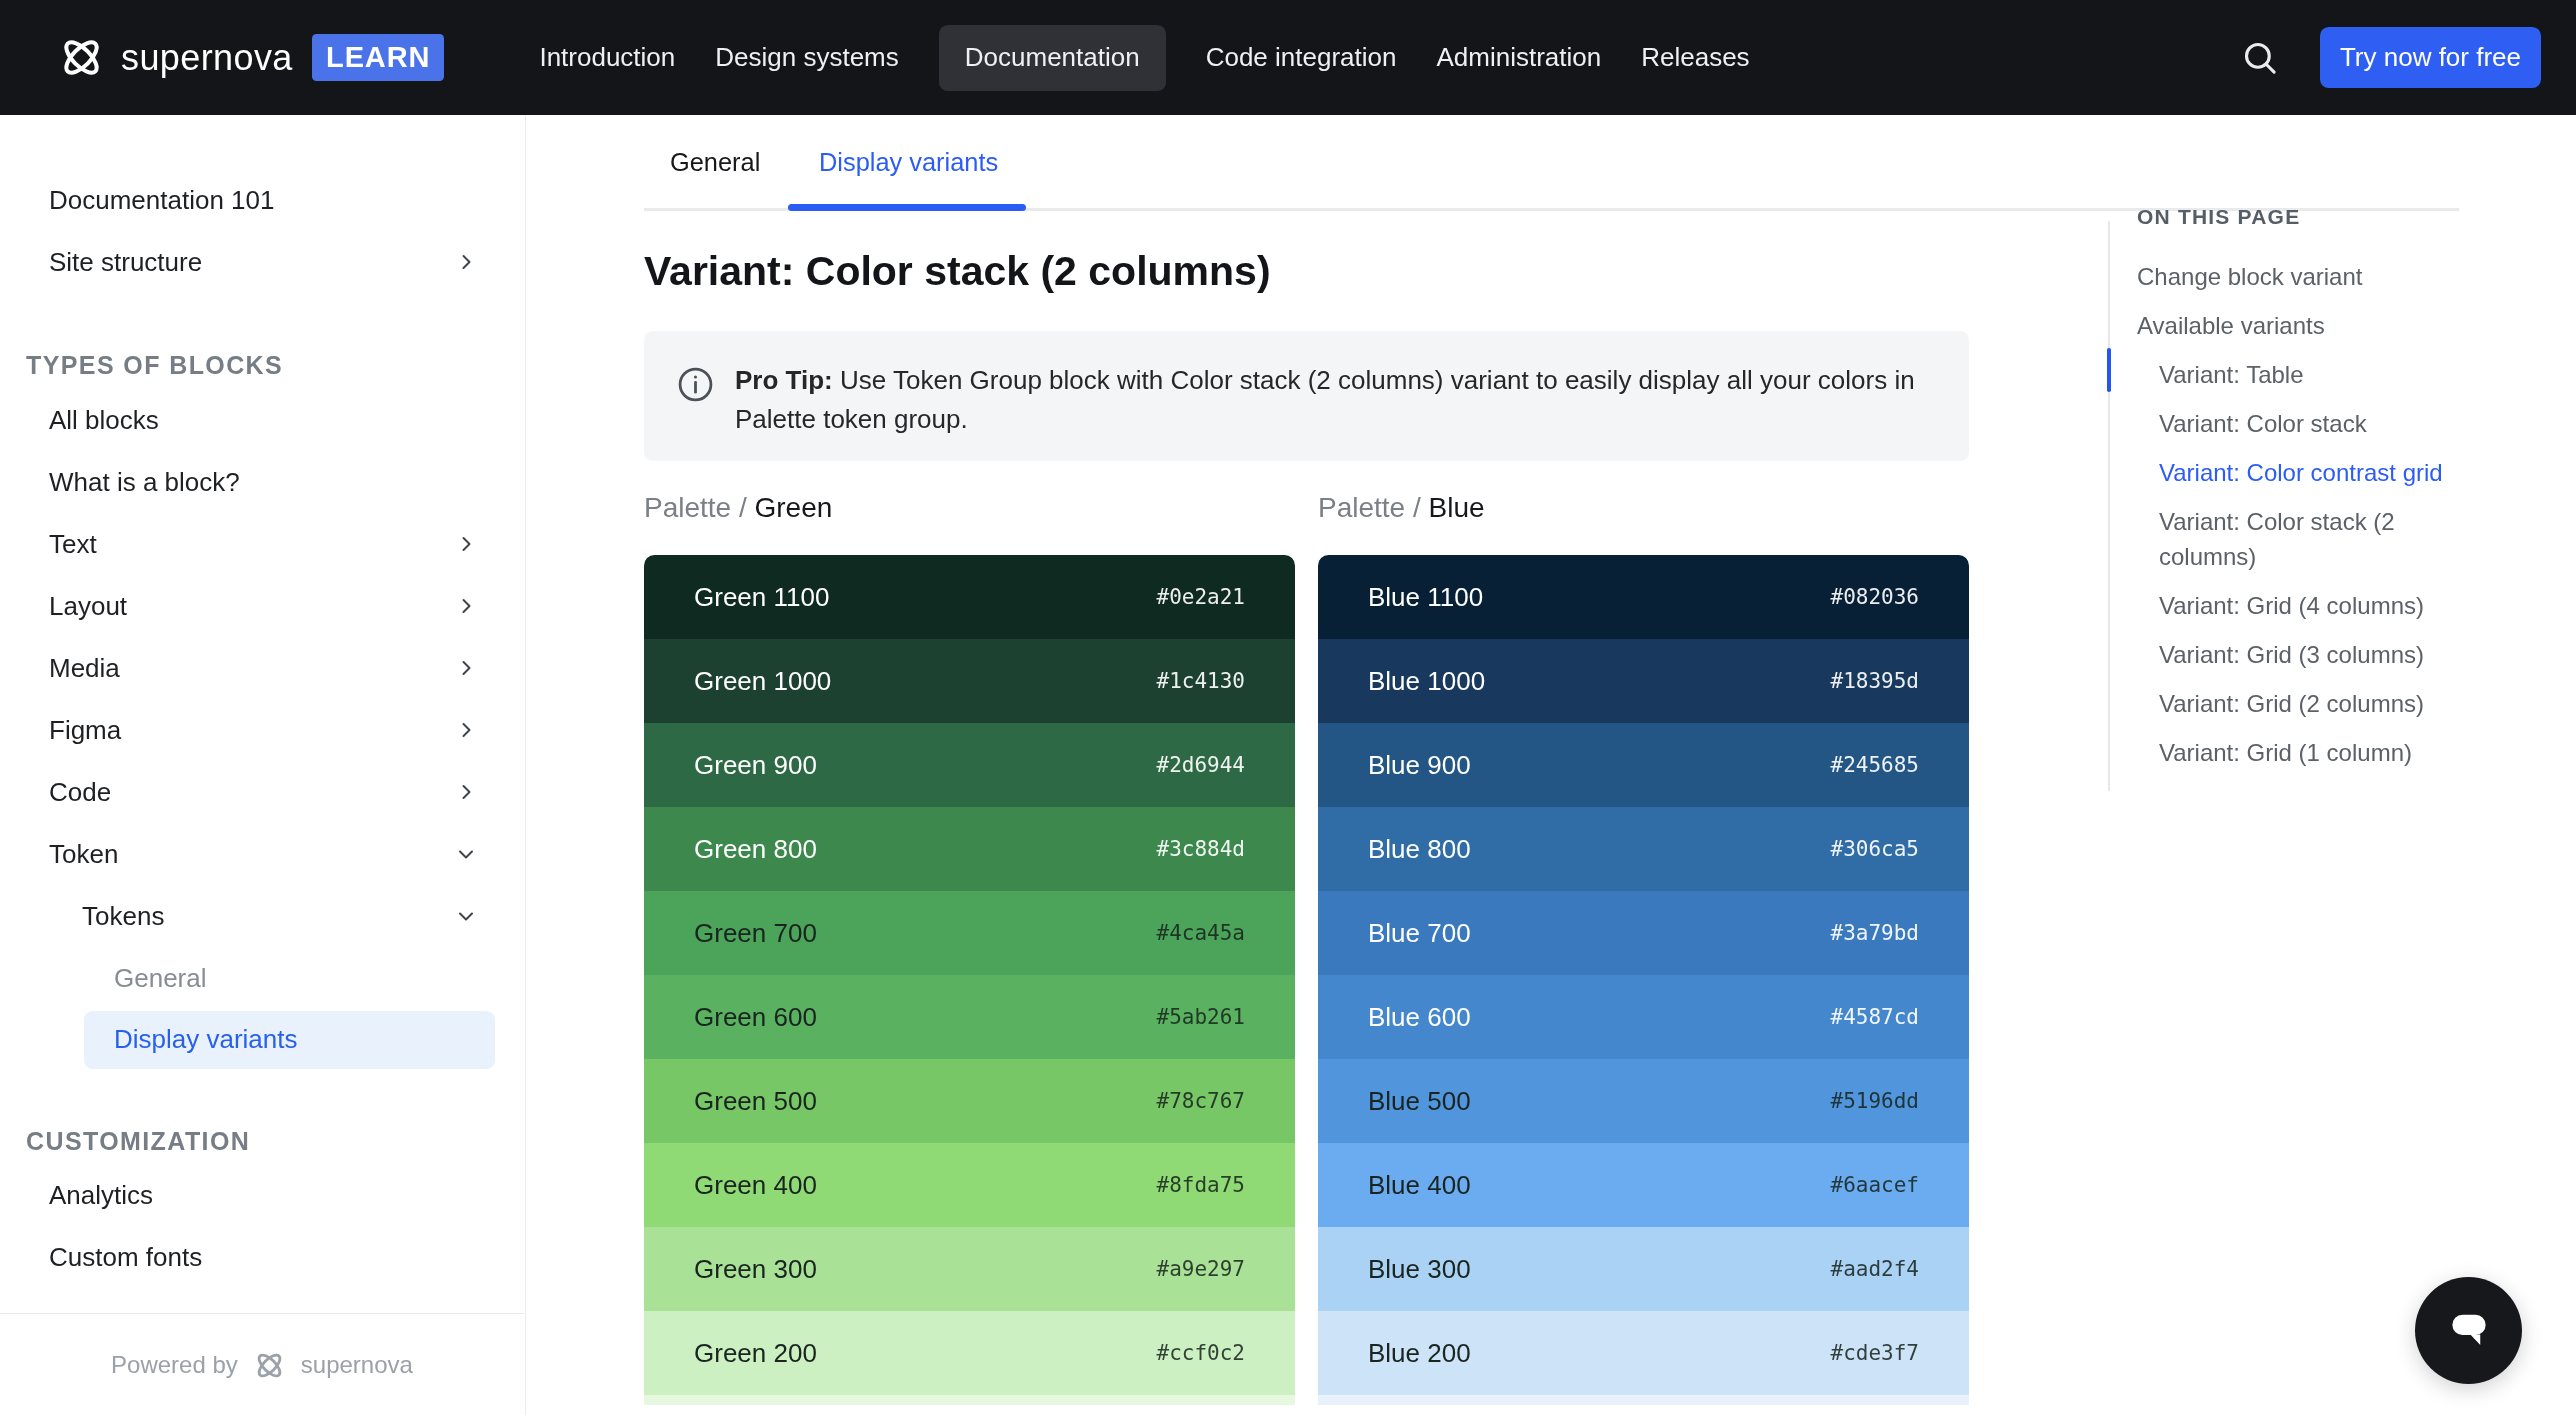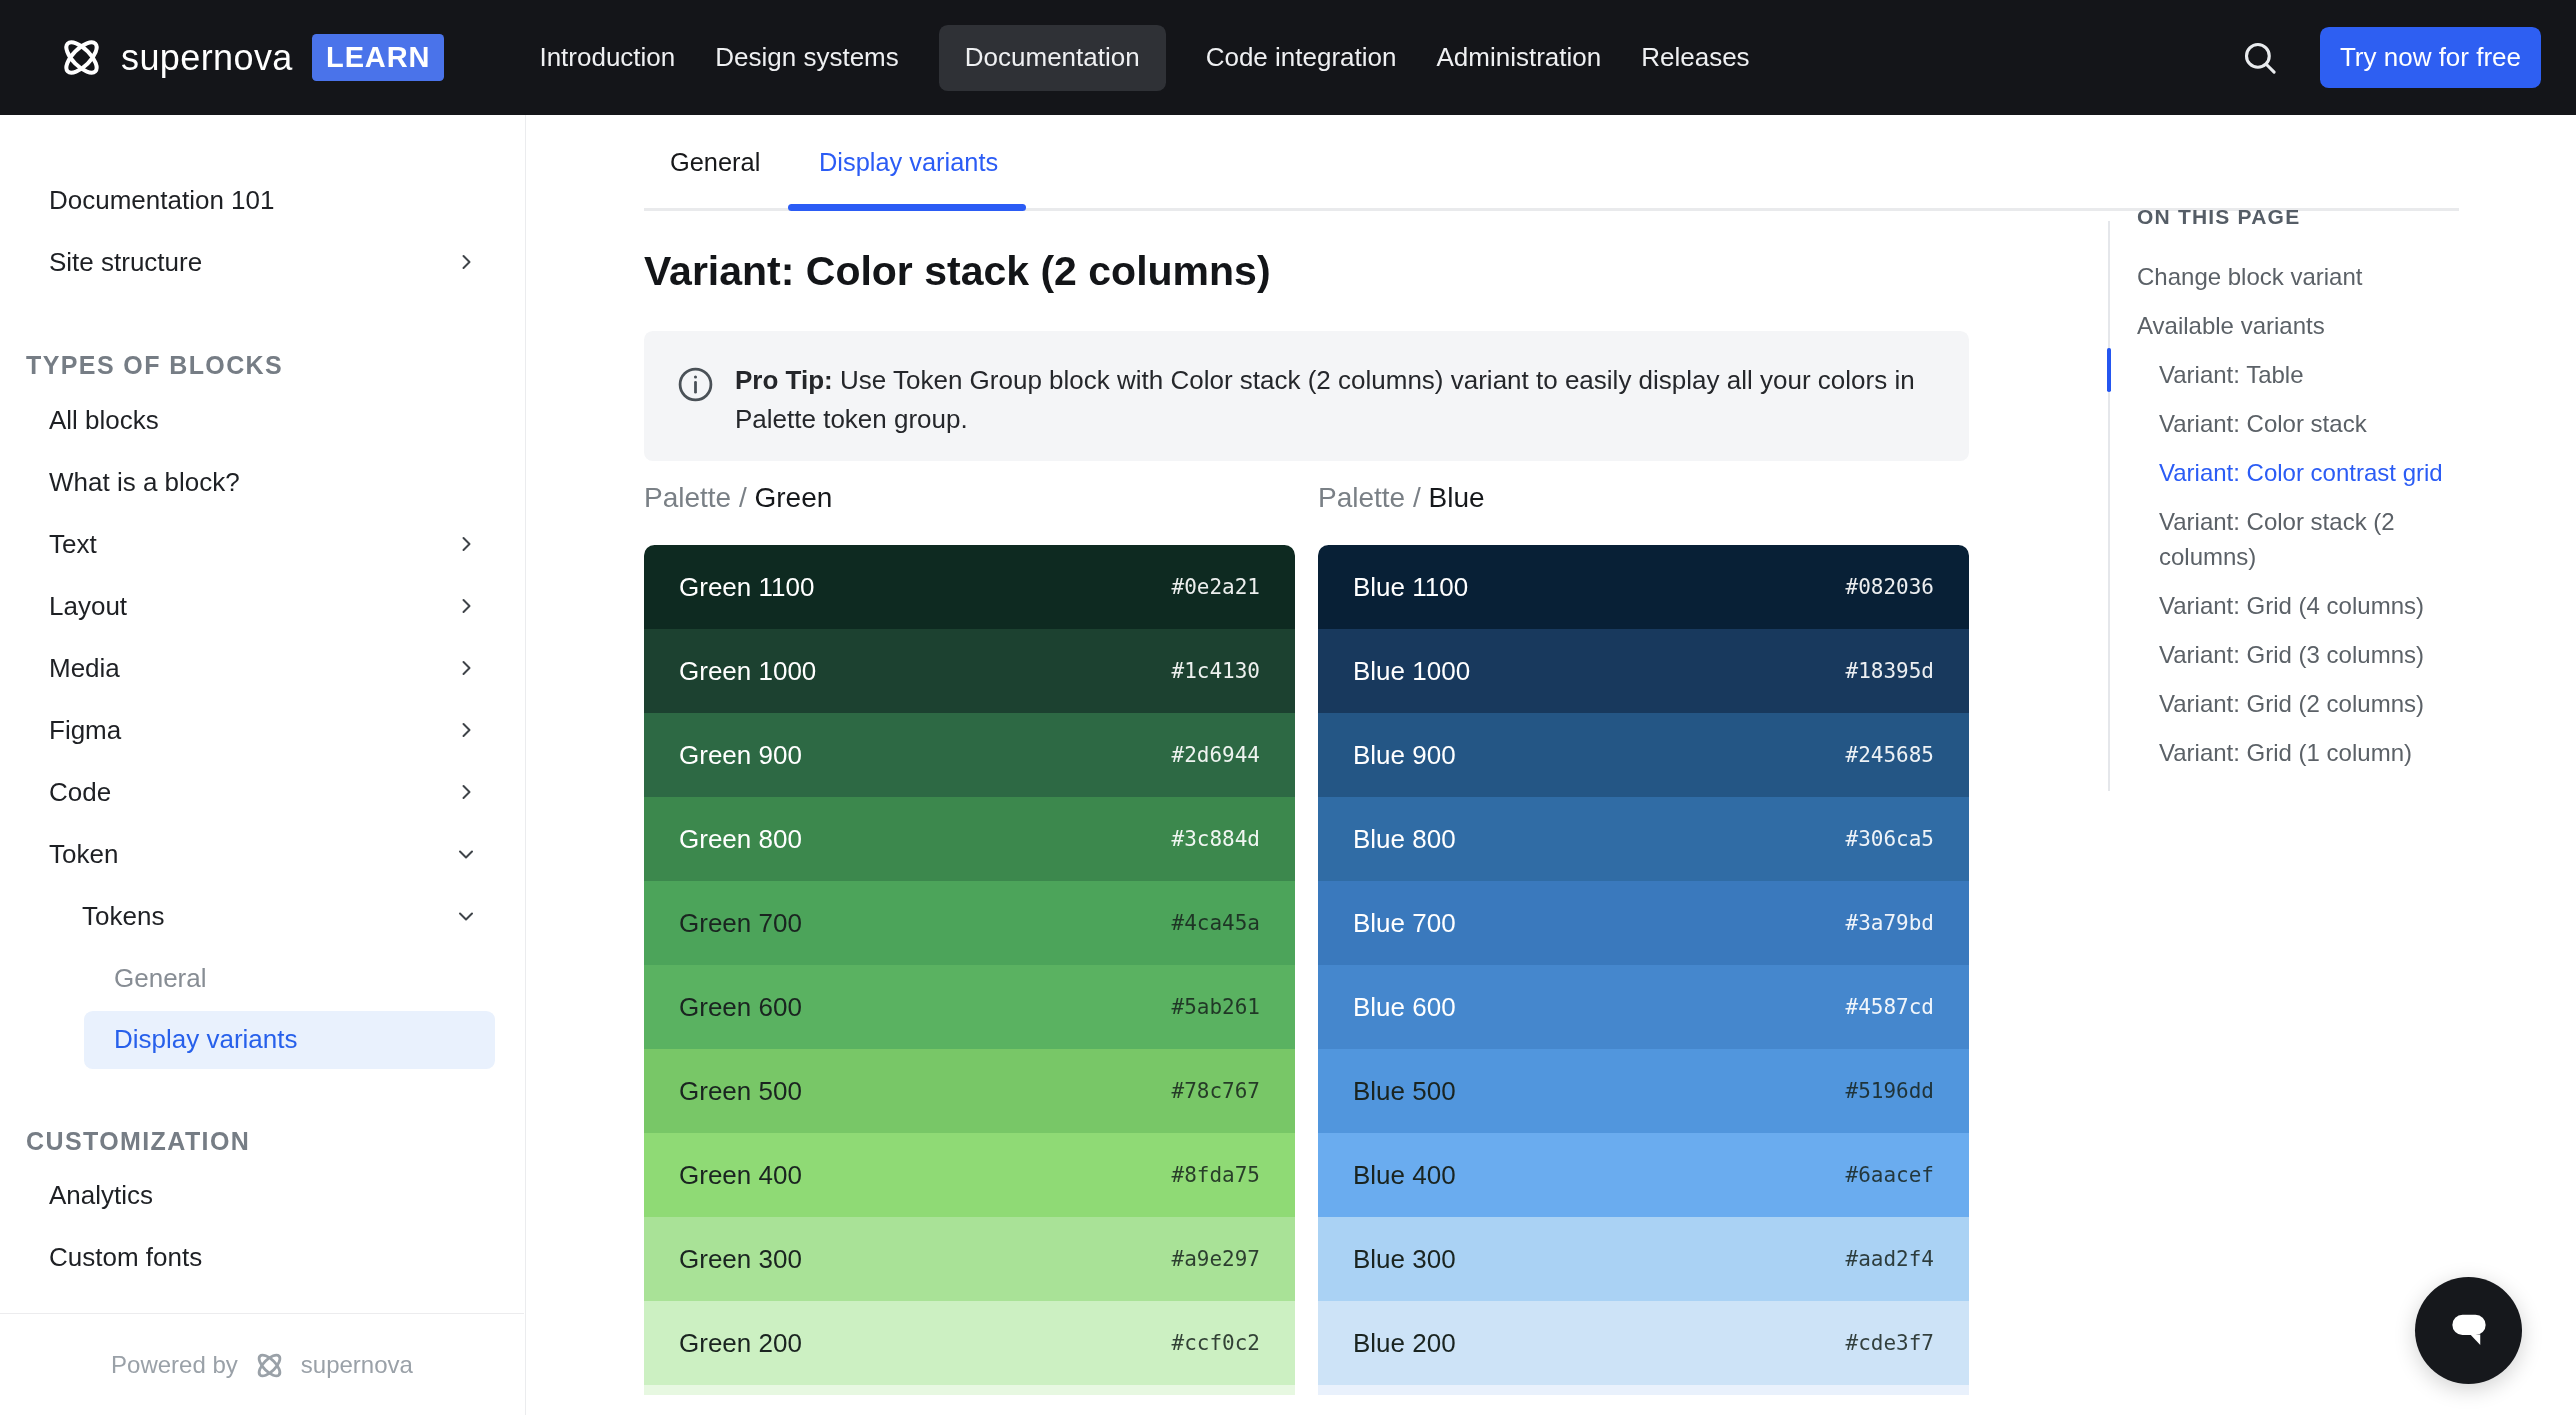--- a/index.html
+++ b/index.html
@@ -49,27 +49,27 @@
   .tab-line{position:absolute;left:117px;top:93px;width:1815px;height:2.6px;background:#e9eaec;}
   .tab-underline{position:absolute;left:261px;top:89px;width:238px;height:7px;border-radius:3.5px;background:#2b5cf5;}
   .page-title{position:absolute;left:117px;top:133px;font-size:41px;font-weight:700;color:#131518;}
 
   .protip{position:absolute;left:117px;top:216px;width:1325px;height:130px;background:#f4f5f7;
           border-radius:8.8px;padding:30px 35px 0 33px;display:flex;align-items:flex-start;}
   .protip-icon{flex:0 0 auto;margin-top:5.3px;}
   .protip-text{margin-left:21px;font-size:26px;line-height:39px;color:#25272b;width:1218px;}
   .protip-text b{font-weight:700;}
 
-  .palettes{position:absolute;left:117px;top:366px;display:flex;gap:23px;}
+  .palettes{position:absolute;left:117px;top:376px;display:flex;gap:23px;}
   .palette{width:651px;}
   .palette-header{font-size:28px;line-height:33px;margin-bottom:31px;}
   .palette-crumb{color:#7a8086;}
   .palette-name{color:#16181b;}
   .stack{border-radius:10.5px 10.5px 0 0;overflow:hidden;}
-  .crow{height:84px;display:flex;align-items:center;padding:0 35px;}
+  .crow{height:84px;display:flex;align-items:center;padding:0 50px;}
   .crow-label{font-size:26px;}
   .crow-hex{margin-left:auto;font-family:"DejaVu Sans Mono", monospace;font-size:21px;}
   .crow.t-light .crow-label{color:#ffffff;}
   .crow.t-light .crow-hex{color:rgba(255,255,255,.92);}
   .crow.t-dark .crow-label{color:#1a2420;}
   .crow.t-dark .crow-hex{color:rgba(22,34,28,.85);}
   .crow-partial{height:9.6px;}
 
   
   .otp-rule{position:absolute;left:1581px;top:106px;width:1.8px;height:570px;background:#e5e7eb;}

